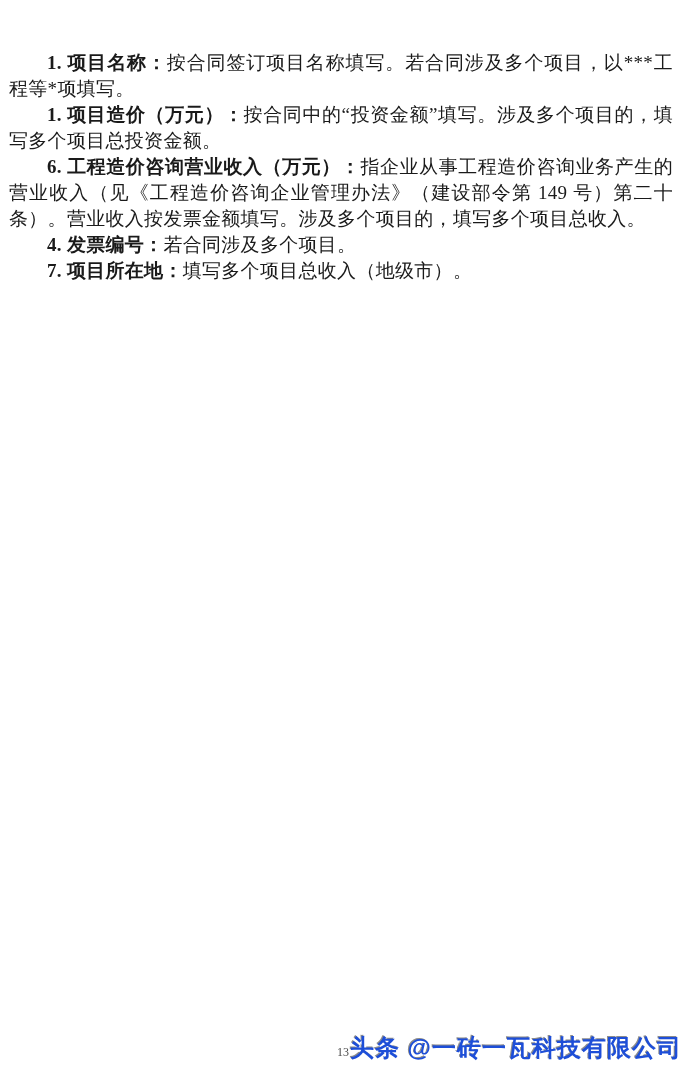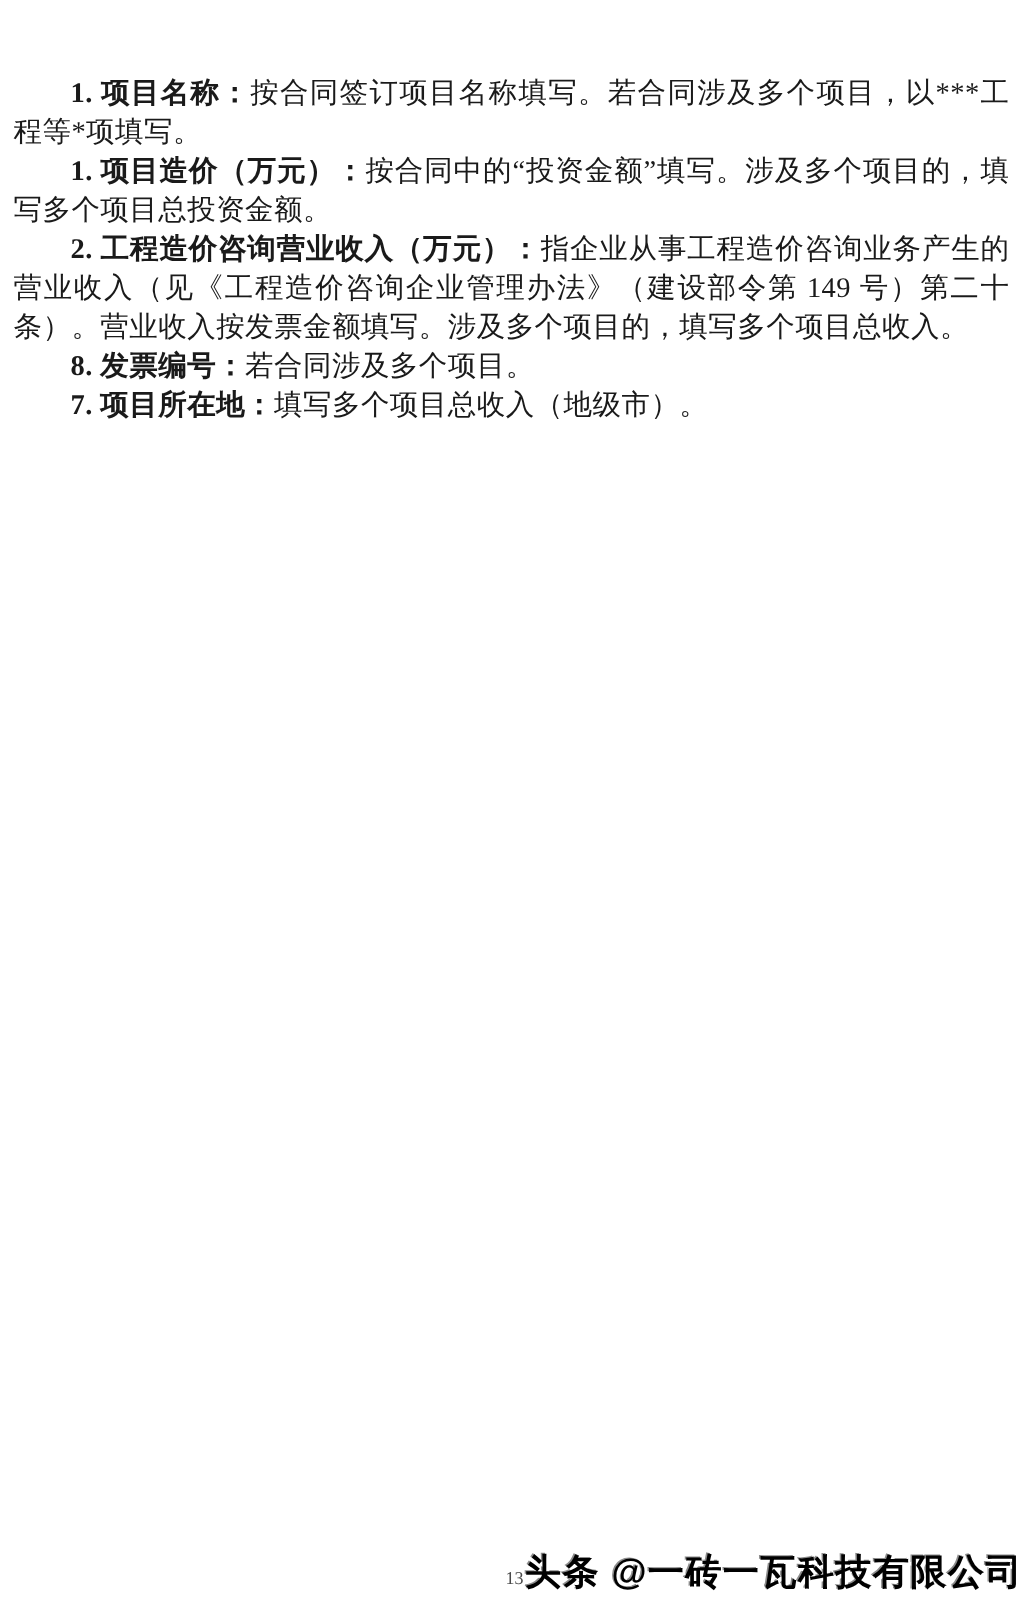--- a/index.html
+++ b/index.html
@@ -47,42 +47,42 @@
       margin-top: 22px;
     }
 
     .watermark {
       position: absolute;
       right: 4px;
       bottom: 12px;
       font-size: 24px;
       font-weight: bold;
       font-family: "Liberation Sans", "DejaVu Sans", sans-serif;
-      color: #000000;
+      color: #1d4ed8;
       text-shadow: 2px 2px 0 #ffffff, -1px -1px 0 #8c8c8c;
       letter-spacing: 1px;
       white-space: nowrap;
     }
   </style>
 </head>
 <body>
 
 <div class="page">
 
   <div class="content">
 
     <p class="item"><span class="label">1. 项目名称：</span><span>按合同签订项目名称填写。若合同涉及多个项目，以***工程等*项填写。</span></p>
 
 
     <p class="item"><span class="label">1. 项目造价（万元）：</span><span>按合同中的“投资金额”填写。涉及多个项目的，填写多个项目总投资金额。</span></p>
 
-    <p class="item"><span class="label">2. 工程造价咨询营业收入（万元）：</span><span>指企业从事工程造价咨询业务产生的营业收入（见《工程造价咨询企业管理办法》（建设部令第 149 号）第二十条）。营业收入按发票金额填写。涉及多个项目的，填写多个项目总收入。</span></p>
+    <p class="item"><span class="label">6. 工程造价咨询营业收入（万元）：</span><span>指企业从事工程造价咨询业务产生的营业收入（见《工程造价咨询企业管理办法》（建设部令第 149 号）第二十条）。营业收入按发票金额填写。涉及多个项目的，填写多个项目总收入。</span></p>
 
 
-    <p class="item"><span class="label">8. 发票编号：</span><span>若合同涉及多个项目。</span></p>
+    <p class="item"><span class="label">4. 发票编号：</span><span>若合同涉及多个项目。</span></p>
 
     <p class="item"><span class="label">7. 项目所在地：</span><span>填写多个项目总收入（地级市）。</span></p>
 
   </div>
 
   <div class="page-number">13</div>
 
   <div class="watermark">头条 @一砖一瓦科技有限公司</div>
 
 </div>

